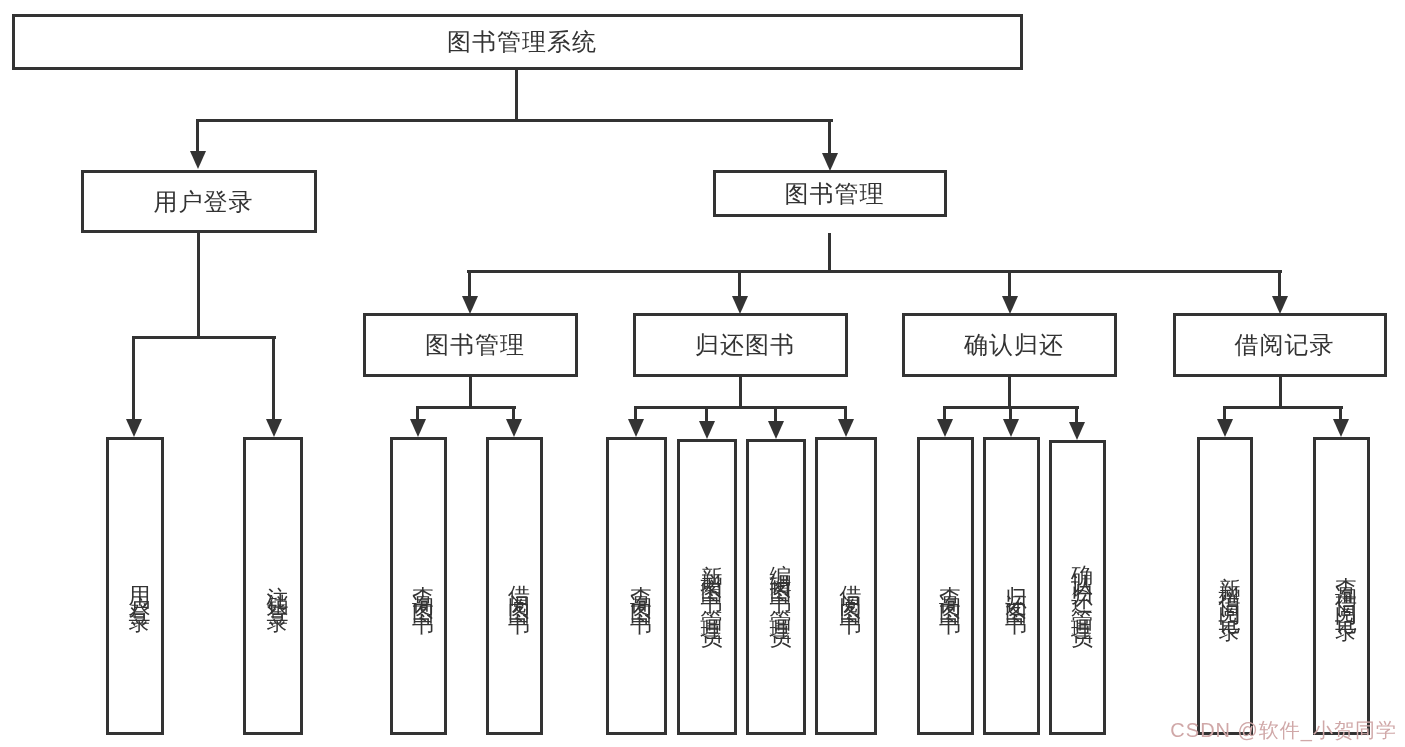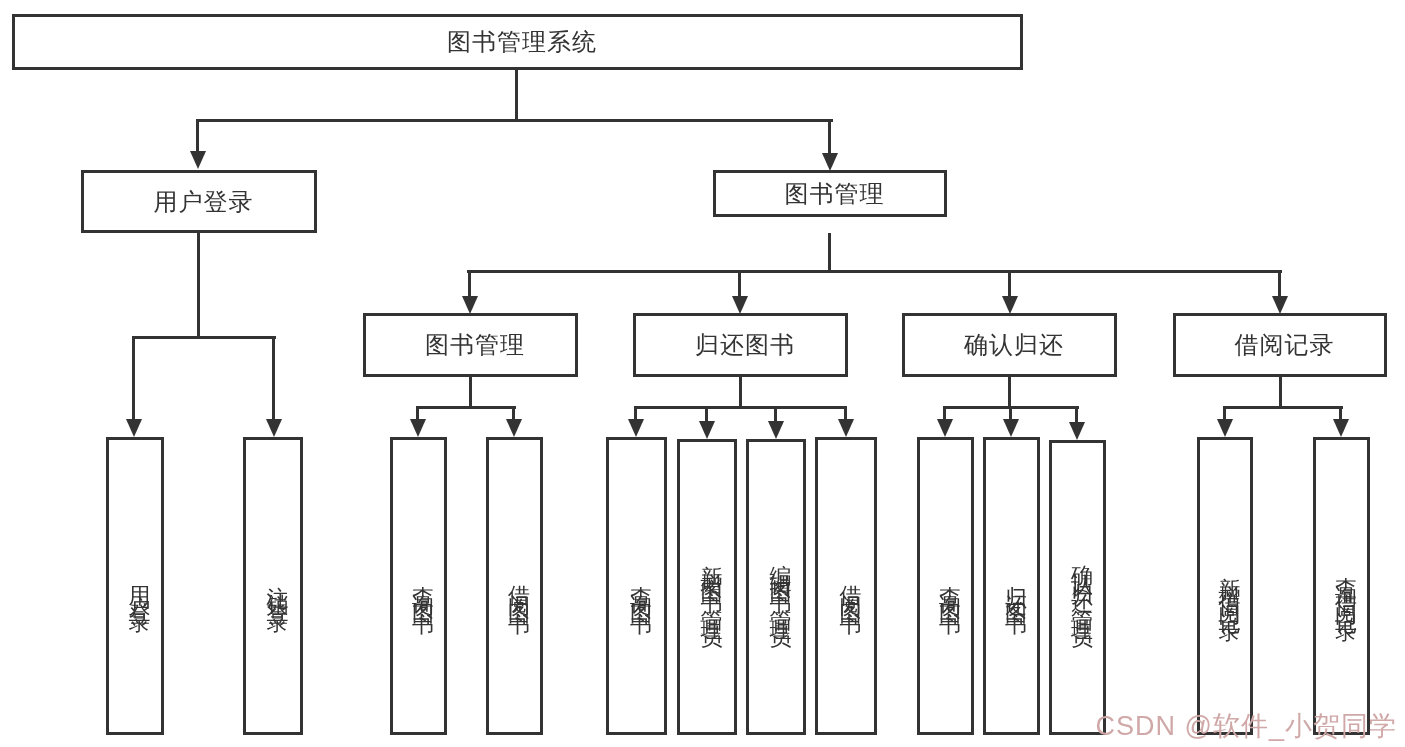--- a/index.html
+++ b/index.html
@@ -46,21 +46,21 @@
   }
   .arrow::after{
     content:"";position:absolute;left:0;bottom:0;width:0;height:0;
     border-left:8px solid transparent;
     border-right:8px solid transparent;
     border-top:18px solid var(--line);
   }
   #watermark{
     position:absolute;
     right:8px;bottom:3px;
-    font-size:27px;
+    font-size:20px;
     color:var(--watermark);
     letter-spacing:1px;
     z-index:5;
   }
 </style>
 </head>
 <body>
 
 <div id="canvas">
 

